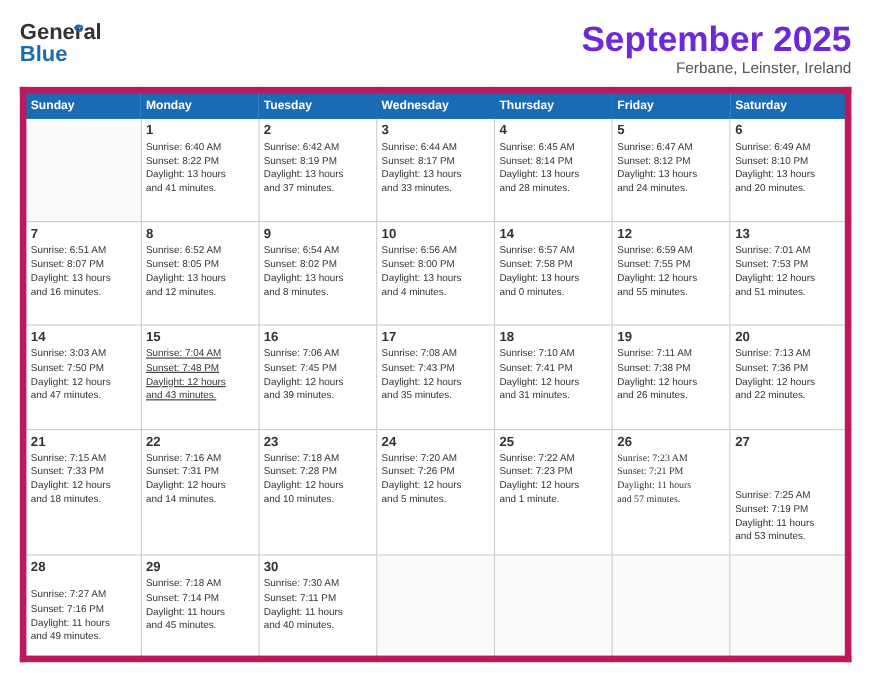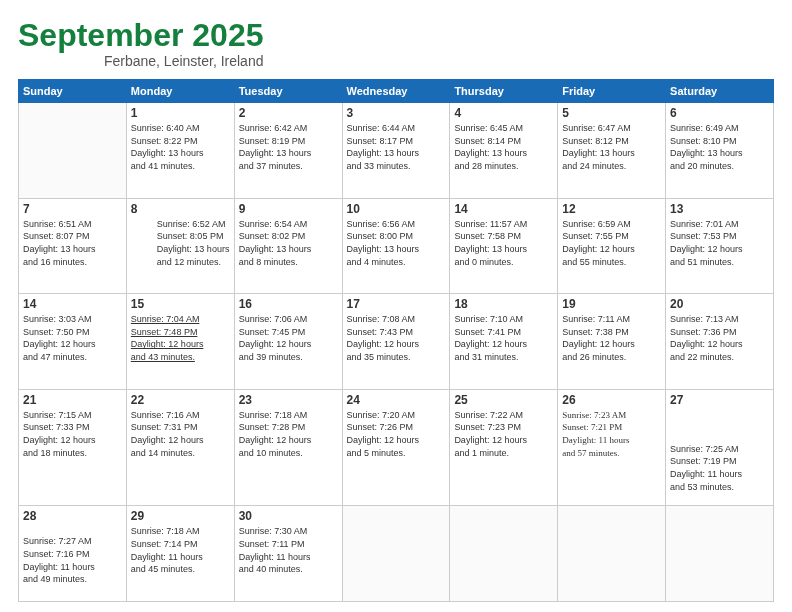--- a/index.html
+++ b/index.html
@@ -27,30 +27,30 @@
       display: flex;
       flex-direction: column;
       align-items: flex-start;
     }
     .title-block {
       text-align: right;
     }
     .month-title {
       font-size: 32px;
       font-weight: bold;
-      color: #15803d;
+      color: #6d28d9;
       line-height: 1.1;
     }
     .location {
       font-size: 14px;
       color: #555;
     }
     .calendar {
       flex: 1;
-      border: 1px solid #be185d;
+      border: 6px solid #be185d;
       border-collapse: collapse;
       width: 100%;
       table-layout: fixed;
     }
     .calendar th {
       background-color: #1a6bb5;
       color: #fff;
       font-size: 11px;
       font-weight: bold;
       padding: 5px 4px;
@@ -77,20 +77,32 @@
       color: #333;
       line-height: 1.4;
     }
     .empty { background: #fafafa; }
   </style>
 </head>
 <body>
 
 <div class="page">
   <div class="header">
+    <div class="logo">
+      <div style="display:flex; align-items:center; gap:0px;">
+        <div style="position:relative; width:52px; height:42px;">
+          <span style="font-size:20px; font-weight:bold; color:#333; position:absolute; top:0; left:0;">General</span>
+          <svg style="position:absolute; top:2px; right:-8px;" width="18" height="18" viewBox="0 0 18 18">
+            <path d="M8 4 C10 1, 15 2, 16 5 C14 4, 11 5, 9 8 C8 6, 6 5, 8 4Z" fill="#1a6bb5"></path>
+            <path d="M9 8 L16 5 L14 9 Z" fill="#1a6bb5"></path>
+          </svg>
+          <span style="font-size:20px; font-weight:bold; color:#1a6bb5; position:absolute; top:20px; left:0;">Blue</span>
+        </div>
+      </div>
+    </div>
     <div class="title-block">
       <div class="month-title">September 2025</div>
       <div class="location">Ferbane, Leinster, Ireland</div>
     </div>
   </div>
 
   <table class="calendar">
     <thead>
       <tr>
 
@@ -152,42 +164,42 @@
         <tr>
           <td>
             <span class="day-num">7</span>
             <div class="day-info" style="white-space: pre-line;">Sunrise: 6:51 AM
 Sunset: 8:07 PM
 Daylight: 13 hours
 and 16 minutes.</div>
           </td>
           <td>
             <span class="day-num">8</span>
-            <div class="day-info" style="white-space: pre-line; margin-left: 26px;">Sunrise: 6:52 AM
+            <div class="day-info" style="white-space: pre-line;">Sunrise: 6:52 AM
 Sunset: 8:05 PM
 Daylight: 13 hours
 and 12 minutes.</div>
           </td>
           <td>
             <span class="day-num">9</span>
             <div class="day-info" style="white-space: pre-line;">Sunrise: 6:54 AM
 Sunset: 8:02 PM
 Daylight: 13 hours
 and 8 minutes.</div>
           </td>
           <td>
             <span class="day-num">10</span>
             <div class="day-info" style="white-space: pre-line;">Sunrise: 6:56 AM
 Sunset: 8:00 PM
 Daylight: 13 hours
 and 4 minutes.</div>
           </td>
           <td>
             <span class="day-num">14</span>
-            <div class="day-info" style="white-space: pre-line;">Sunrise: 11:57 AM
+            <div class="day-info" style="white-space: pre-line;">Sunrise: 6:57 AM
 Sunset: 7:58 PM
 Daylight: 13 hours
 and 0 minutes.</div>
           </td>
           <td>
             <span class="day-num">12</span>
             <div class="day-info" style="white-space: pre-line;">Sunrise: 6:59 AM
 Sunset: 7:55 PM
 Daylight: 12 hours
 and 55 minutes.</div>

